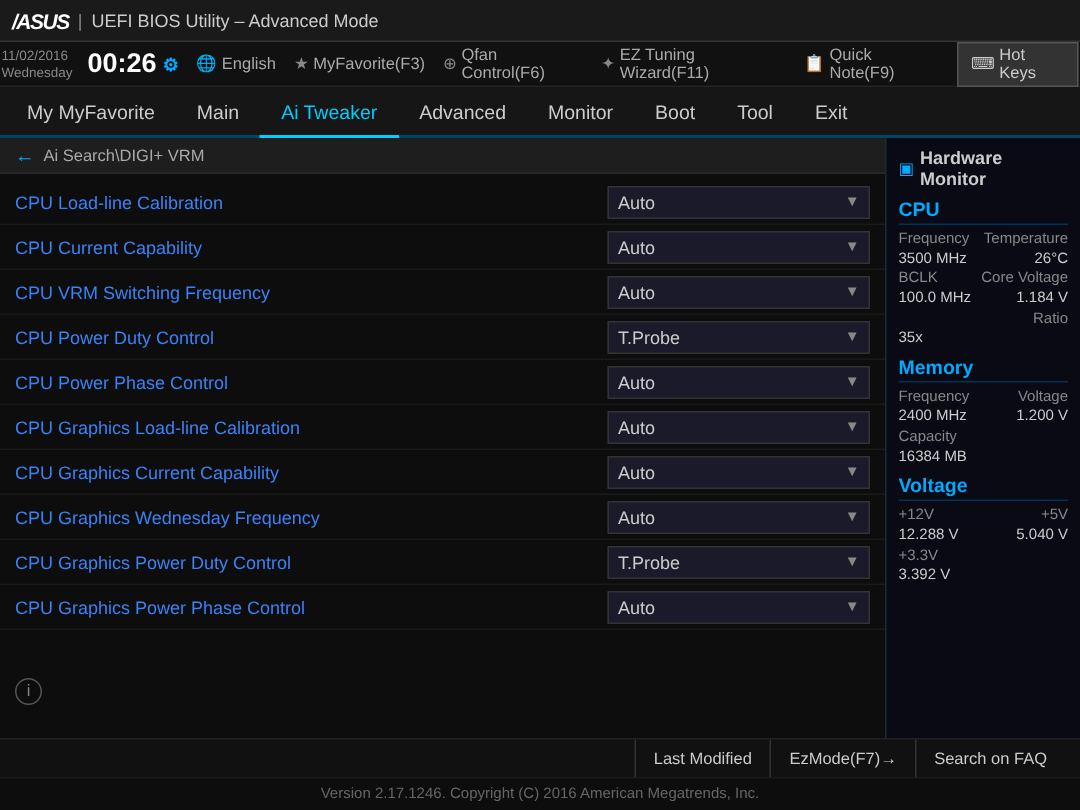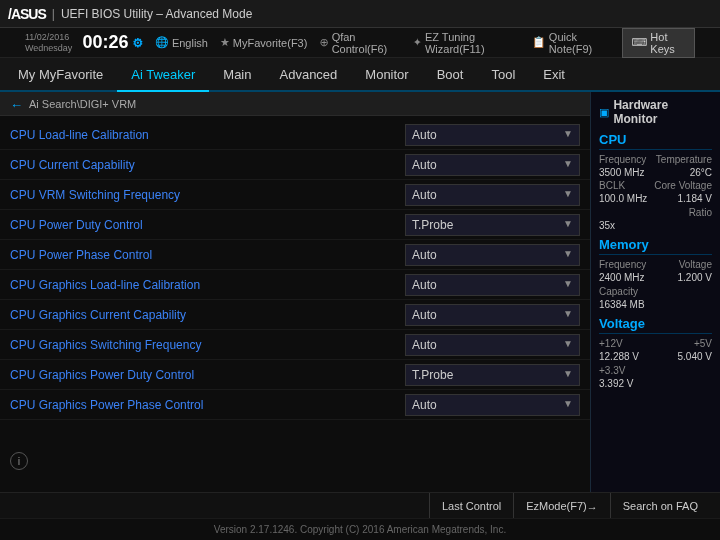--- a/index.html
+++ b/index.html
@@ -22,21 +22,21 @@
       padding: 0 8px;
       border-bottom: 1px solid #333;
     }
 
     
     #statusbar {
       background: #111;
       height: 30px;
       display: flex;
       align-items: center;
-      padding: 0 25px;
+      padding: 0 1px;
       gap: 12px;
       border-bottom: 1px solid #222;
       font-size: 11px;
       color: #aaa;
     }
     #datetime {
       display: flex;
       flex-direction: column;
       font-size: 10px;
       color: #888;
@@ -140,21 +140,21 @@
       color: #3b82f6;
     }
     .setting-dropdown {
       width: 175px;
       background: #1a1a2a;
       border: 1px solid #333;
       color: #ccc;
       font-size: 12px;
       padding: 3px 6px;
       display: flex;
-      align-items: flex-start;
+      align-items: center;
       justify-content: space-between;
       cursor: pointer;
     }
     .dropdown-arrow { color: #888; font-size: 10px; }
 
     
     #right-panel {
       width: 130px;
       background: #0a0a14;
       border-left: 1px solid #1a2a3a;
@@ -228,20 +228,21 @@
       color: #888;
       font-size: 11px;
       cursor: pointer;
     }
 
     
     .asus-text {
       color: #fff;
       font-size: 14px;
       font-weight: 900;
+      font-style: italic;
       letter-spacing: -1px;
     }
   </style>
 </head>
 <body>
 
 <div id="topbar">
   <span class="asus-text">/ASUS</span>
   <span style="color:#888;margin:0 6px;">|</span>
   <span style="color:#ccc;font-size:12px;">UEFI BIOS Utility – Advanced Mode</span>
@@ -279,22 +280,22 @@
     <span>Quick Note(F9)</span>
   </div>
   <div class="hotkeys-btn">
     <span>⌨</span>
     <span>Hot Keys</span>
   </div>
 </div>
 
 <div id="navbar">
 <div class="nav-item">My MyFavorite</div>
+    <div class="nav-item">Main</div>
     <div class="nav-item active">Ai Tweaker</div>
-    <div class="nav-item">Main</div>
     <div class="nav-item">Advanced</div>
     <div class="nav-item">Monitor</div>
     <div class="nav-item">Boot</div>
     <div class="nav-item">Tool</div>
     <div class="nav-item">Exit</div>
   </div>
 
 <div id="main">
 
   <div id="left-panel">
@@ -346,21 +347,21 @@
           </div>
         </div>
         <div class="setting-row">
           <span class="setting-label">CPU Graphics Current Capability</span>
           <div class="setting-dropdown">
             <span>Auto</span>
             <span class="dropdown-arrow">▼</span>
           </div>
         </div>
         <div class="setting-row">
-          <span class="setting-label">CPU Graphics Switching Frequency</span>
+          <span class="setting-label">CPU Graphics Wednesday Frequency</span>
           <div class="setting-dropdown">
             <span>Auto</span>
             <span class="dropdown-arrow">▼</span>
           </div>
         </div>
         <div class="setting-row">
           <span class="setting-label">CPU Graphics Power Duty Control</span>
           <div class="setting-dropdown">
             <span>T.Probe</span>
             <span class="dropdown-arrow">▼</span>
@@ -423,21 +424,21 @@
       <span class="hw-value">12.288 V</span>
       <span class="hw-value">5.040 V</span>
     </div>
     <div class="hw-label" style="margin-top:3px;">+3.3V</div>
     <div class="hw-single">3.392 V</div>
   </div>
 </div>
 
 <div id="bottombar">
   <div class="bottom-btn">
-    <span>Last Control</span>
+    <span>Last Modified</span>
   </div>
   <div class="bottom-btn">
     <span>EzMode(F7)→</span>
   </div>
   <div class="bottom-btn">
     <span>Search on FAQ</span>
   </div>
 </div>
 
 <div id="footer">

